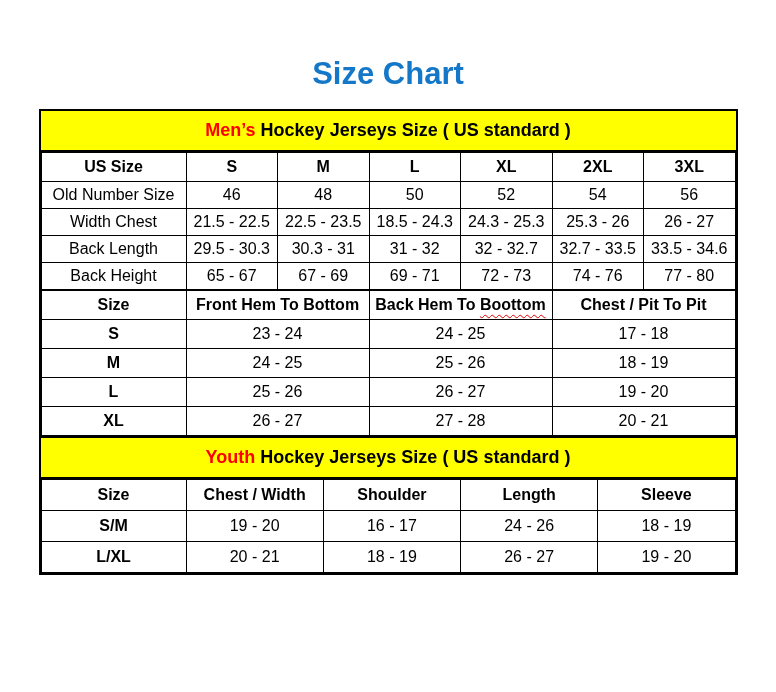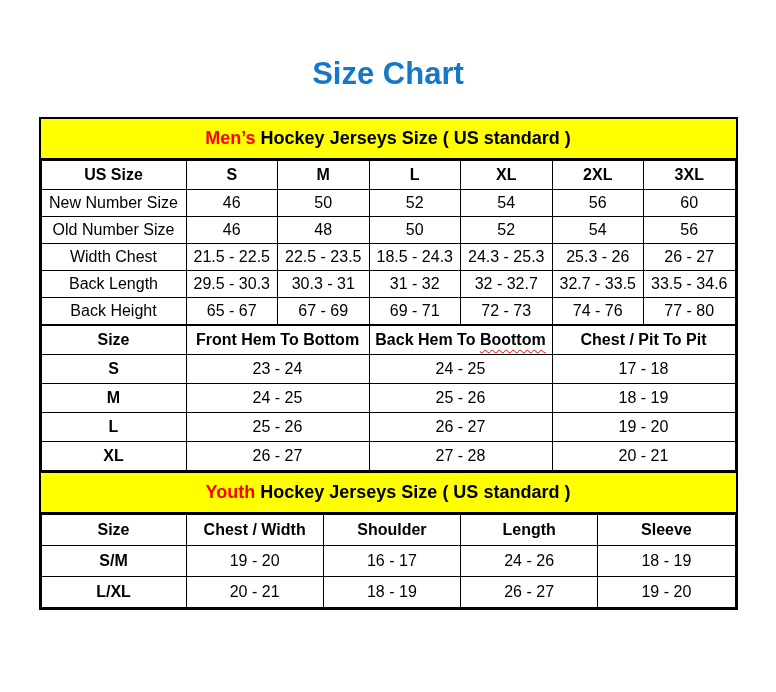--- a/index.html
+++ b/index.html
@@ -13,21 +13,21 @@
   }
   .title {
     margin: 56px 0 0 0;
     text-align: center;
     font-size: 31px;
     font-weight: bold;
     letter-spacing: 0px;
   }
   .chart {
     width: 699px;
-    margin: 25px auto 0 auto;
+    margin: 17px auto 0 auto;
     border: 2px solid #000;
     box-sizing: border-box;
   }
   .banner {
     text-align: center;
     font-weight: bold;
     font-size: 18px;
     padding: 9px 0 10px 0;
     border-top: 2px solid #000;
     border-bottom: 2px solid #000;
@@ -84,29 +84,20 @@
           <tr class="head">
             <th>US Size</th>
             <th>S</th>
             <th>M</th>
             <th>L</th>
             <th>XL</th>
             <th>2XL</th>
             <th>3XL</th>
           </tr>
           <tr>
-            <th class="row-label">New Number Size</th>
-            <td class="value">46</td>
-            <td class="value">50</td>
-            <td class="value">52</td>
-            <td class="value">54</td>
-            <td class="value">56</td>
-            <td class="value">60</td>
-          </tr>
-          <tr>
             <th class="row-label">Old Number Size</th>
             <td class="value">46</td>
             <td class="value">48</td>
             <td class="value">50</td>
             <td class="value">52</td>
             <td class="value">54</td>
             <td class="value">56</td>
           </tr>
           <tr>
             <th class="row-label">Width Chest</th>

